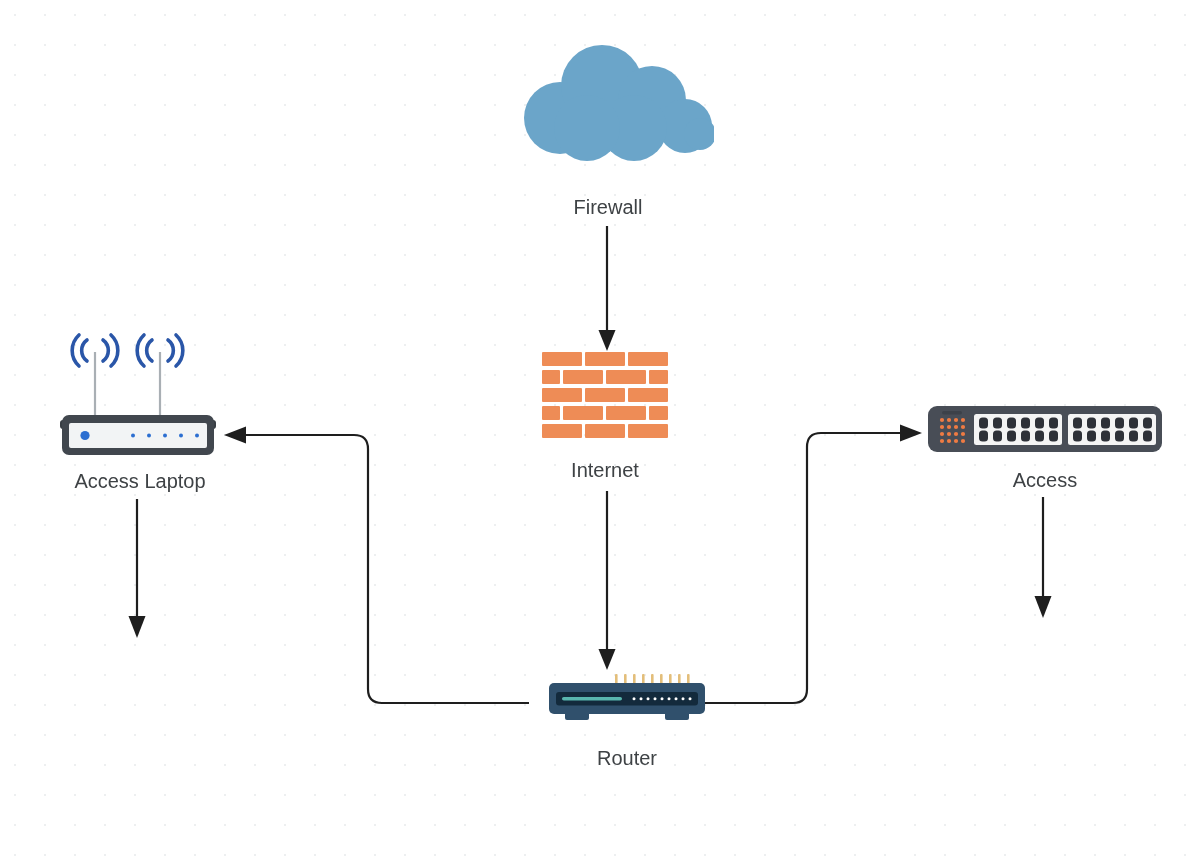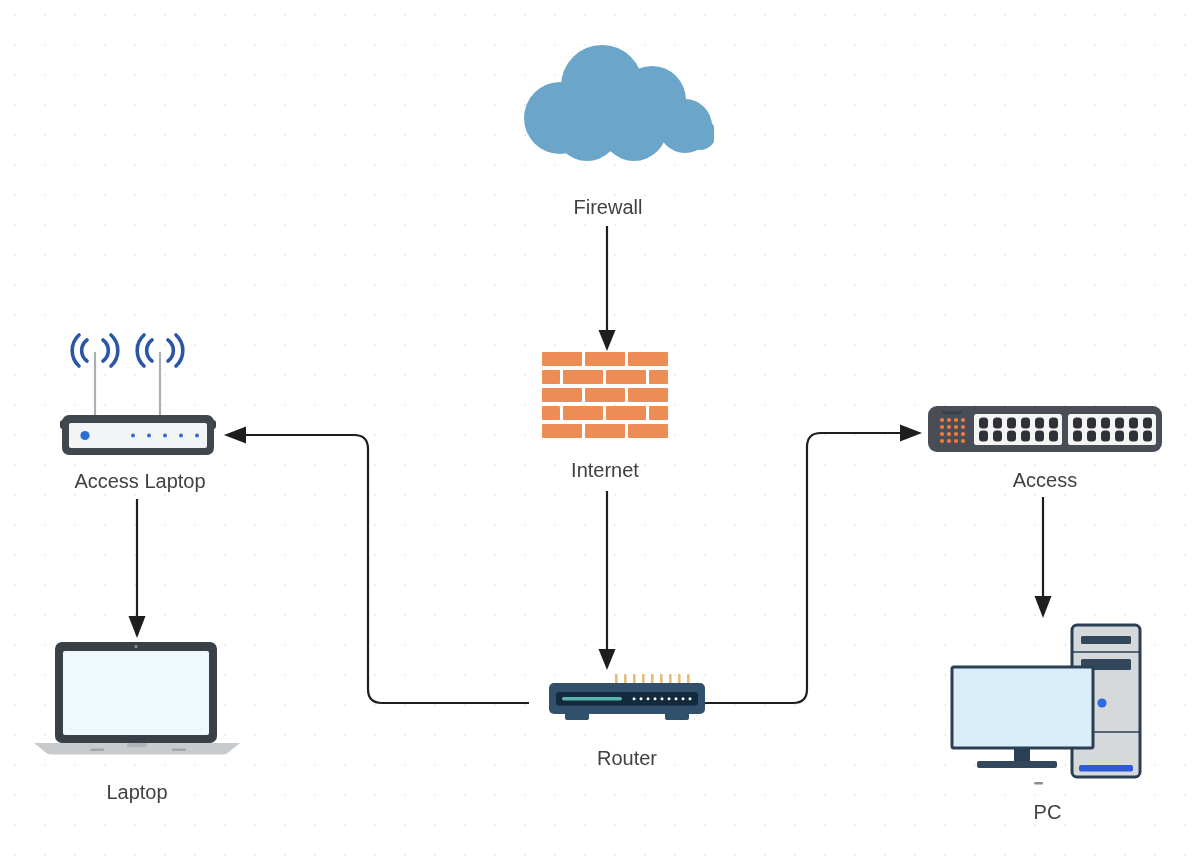--- a/index.html
+++ b/index.html
@@ -196,43 +196,15 @@
           <rect x="159" y="24.5" width="9" height="11" rx="3.5"></rect>
           <rect x="173" y="24.5" width="9" height="11" rx="3.5"></rect>
           <rect x="187" y="24.5" width="9" height="11" rx="3.5"></rect>
           <rect x="201" y="24.5" width="9" height="11" rx="3.5"></rect>
           <rect x="215" y="24.5" width="9" height="11" rx="3.5"></rect>
       </g>
     </svg>
     <div class="node-label" style="top:62px;">Access</div>
   </div>
 
-  <div class="node" style="left:32px;top:630px;width:210px;height:128px;">
-    <svg width="210" height="128" viewBox="0 0 210 128" xmlns="http://www.w3.org/2000/svg">
-      <rect x="23" y="12" width="162" height="101" rx="7" fill="#3A4047"></rect>
-      <rect x="31" y="21" width="146" height="84" rx="2" fill="#EFF8FB"></rect>
-      <circle cx="104" cy="16.5" r="1.6" fill="#8C9398"></circle>
-      <path d="M2,113 H208 L195,123.5 Q193.5,124.5 190,124.5 H20 Q16.5,124.5 15,123.5 Z" fill="#C7CBCE"></path>
-      <rect x="95" y="113" width="20" height="4" rx="2" fill="#AEB4B8"></rect>
-      <rect x="58" y="118.5" width="14" height="2.6" rx="1.3" fill="#9FA5A9"></rect>
-      <rect x="140" y="118.5" width="14" height="2.6" rx="1.3" fill="#9FA5A9"></rect>
-    </svg>
-    <div class="node-label" style="top:150px;">Laptop</div>
-  </div>
-
-  <div class="node" style="left:950px;top:595px;width:195px;height:195px;">
-    <svg width="195" height="195" viewBox="0 0 195 195" xmlns="http://www.w3.org/2000/svg">
-      <rect x="122" y="30" width="68" height="152" rx="5" fill="#D6D9DB" stroke="#2B3F54" stroke-width="3"></rect>
-      <line x1="122" y1="57" x2="190" y2="57" stroke="#2B3F54" stroke-width="1.6"></line>
-      <rect x="131" y="41" width="50" height="8" rx="1.5" fill="#33475C"></rect>
-      <rect x="131" y="64" width="50" height="11" rx="1.5" fill="#33475C"></rect>
-      <circle cx="152" cy="108" r="4.6" fill="#2D6BE0"></circle>
-      <line x1="122" y1="137" x2="190" y2="137" stroke="#2B3F54" stroke-width="1.6"></line>
-      <rect x="129" y="170" width="54" height="6.5" rx="2" fill="#2D5BD6"></rect>
-      <rect x="2" y="72" width="141" height="81" rx="2" fill="#D9EEF8" stroke="#2B3F54" stroke-width="3"></rect>
-      <rect x="64" y="153" width="16" height="14" fill="#2B3F54"></rect>
-      <rect x="27" y="166" width="80" height="7" rx="2" fill="#33475C"></rect>
-      <rect x="84" y="187" width="9" height="2.6" rx="1.3" fill="#8A8F93"></rect>
-    </svg>
-    <div class="node-label" style="top:205px;">PC</div>
-  </div>
+
 
 </div>
 
 </body></html>

